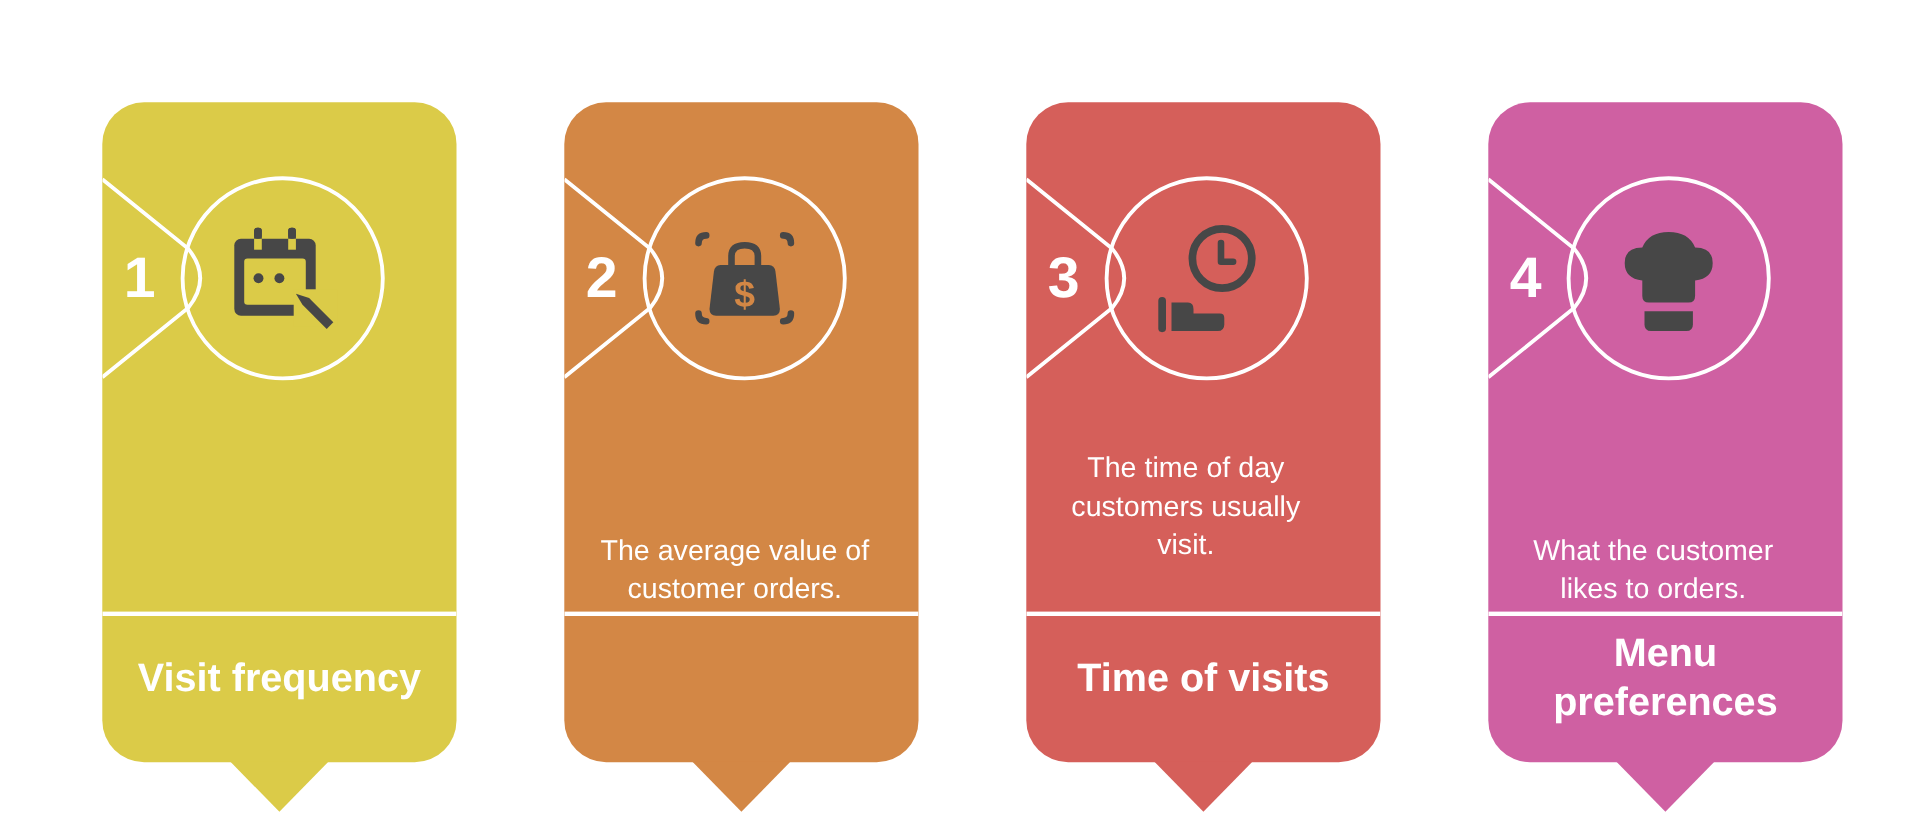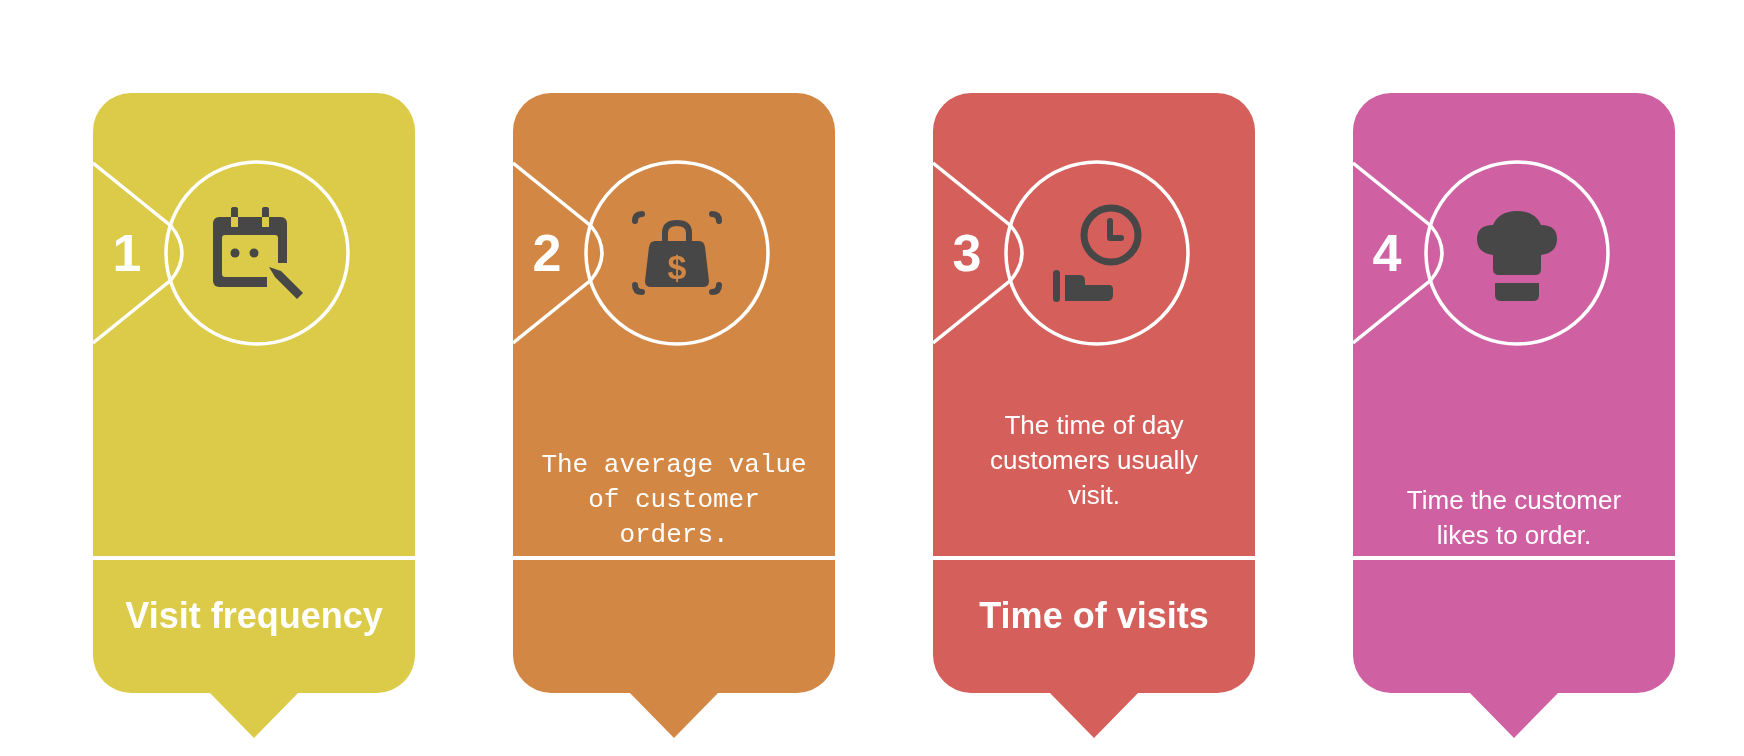--- a/index.html
+++ b/index.html
@@ -7,21 +7,21 @@
            font-family: "Liberation Sans", "DejaVu Sans", sans-serif; }
     .card { position: absolute; top: 93px; width: 322px; height: 600px; }
     .card-body { position: absolute; left: 0; top: 0; width: 322px; height: 600px;
                  border-radius: 38px; overflow: hidden; }
     .card-svg { position: absolute; left: 0; top: 0; width: 322px; height: 600px; }
     .pointer { position: absolute; left: 116px; top: 599px; width: 90px; height: 48px; }
     .num { position: absolute; left: 14px; top: 125px; width: 40px; text-align: center;
            color: #ffffff; font-weight: bold; font-size: 52px; line-height: 70px; }
     .icon { position: absolute; left: 114px; top: 110px; width: 100px; height: 100px; }
     .desc { position: absolute; left: 20px; width: 282px; top: 330px; height: 130px;
-            display: flex; align-items: flex-end; justify-content: center; text-align: center;
+            display: flex; align-items: flex-end; text-align: center;
             color: #ffffff; font-size: 26px; line-height: 35px; }
     .desc span { display: block; }
     .divider { position: absolute; left: 0; top: 463px; width: 322px; height: 4px; background: #ffffff; }
     .title { position: absolute; left: 10px; width: 302px; top: 467px; height: 110px;
              display: flex; align-items: center; justify-content: center; text-align: center;
              color: #ffffff; font-weight: bold; font-size: 36px; line-height: 45px; }
   </style>
 </head>
 <body>
 
@@ -64,21 +64,21 @@
     <svg class="icon" viewBox="0 0 100 100">
       <path d="M8 18 Q 8 11 15 11" fill="none" stroke="#474747" stroke-width="6" stroke-linecap="round"></path>
       <path d="M92 18 Q 92 11 85 11" fill="none" stroke="#474747" stroke-width="6" stroke-linecap="round"></path>
       <path d="M8 82 Q 8 89 15 89" fill="none" stroke="#474747" stroke-width="6" stroke-linecap="round"></path>
       <path d="M92 82 Q 92 89 85 89" fill="none" stroke="#474747" stroke-width="6" stroke-linecap="round"></path>
       <path d="M38 38 L 38 30 Q 38 20 50 20 Q 62 20 62 30 L 62 38" fill="none" stroke="#474747" stroke-width="6"></path>
       <path d="M28 38 L 72 38 Q 77 38 78 44 L 82 78 Q 82 84 76 84 L 24 84 Q 18 84 18 78 L 22 44 Q 23 38 28 38 Z" fill="#474747"></path>
       <text x="50" y="76" text-anchor="middle" font-family="Liberation Sans, sans-serif" font-weight="bold" font-size="34" fill="#D38745">$</text>
     </svg>
     <div class="desc">
-      <span style="width:270px;font-family:Liberation Mono, monospace;">The average value of customer orders.</span>
+      <span style="width:270px;">The average value of customer orders.</span>
     </div>
     <div class="divider"></div>
   </div>
   <svg class="pointer" viewBox="0 0 90 48">
     <path d="M0 0 L 90 0 L 45 46 Z" fill="#D38745"></path>
   </svg>
 </div>
 
 <div class="card" style="left:933px;">
   <div class="card-body" style="background:#D55F5A;">
@@ -109,20 +109,21 @@
     <svg class="card-svg" viewBox="0 0 322 600">
       <path d="M0 70 L 78 133 Q 100 160 78 187 L 0 250" fill="none" stroke="#fff" stroke-width="3.5"></path>
       <circle cx="164" cy="160" r="91" fill="none" stroke="#fff" stroke-width="3.5"></circle>
     </svg>
     <div class="num">4</div>
     <svg class="icon" viewBox="0 0 100 100">
       <path d="M26 66 L 26 52 Q 10 50 10 36 Q 10 22 26 22 Q 32 8 50 8 Q 68 8 74 22 Q 90 22 90 36 Q 90 50 74 52 L 74 66 Q 74 72 68 72 L 32 72 Q 26 72 26 66 Z" fill="#474747"></path>
       <path d="M28 80 L 72 80 L 72 92 Q 72 98 66 98 L 34 98 Q 28 98 28 92 Z" fill="#474747"></path>
     </svg>
     <div class="desc">
-      <span style="width:260px;">Time the customer likes to order.</span>
+      <span style="width:260px;">What the customer likes to orders.</span>
     </div>
     <div class="divider"></div>
+    <div class="title" style="padding:0 40px; box-sizing:border-box;">Menu preferences</div>
   </div>
   <svg class="pointer" viewBox="0 0 90 48">
     <path d="M0 0 L 90 0 L 45 46 Z" fill="#CF60A2"></path>
   </svg>
 </div>
 
 </body></html>

